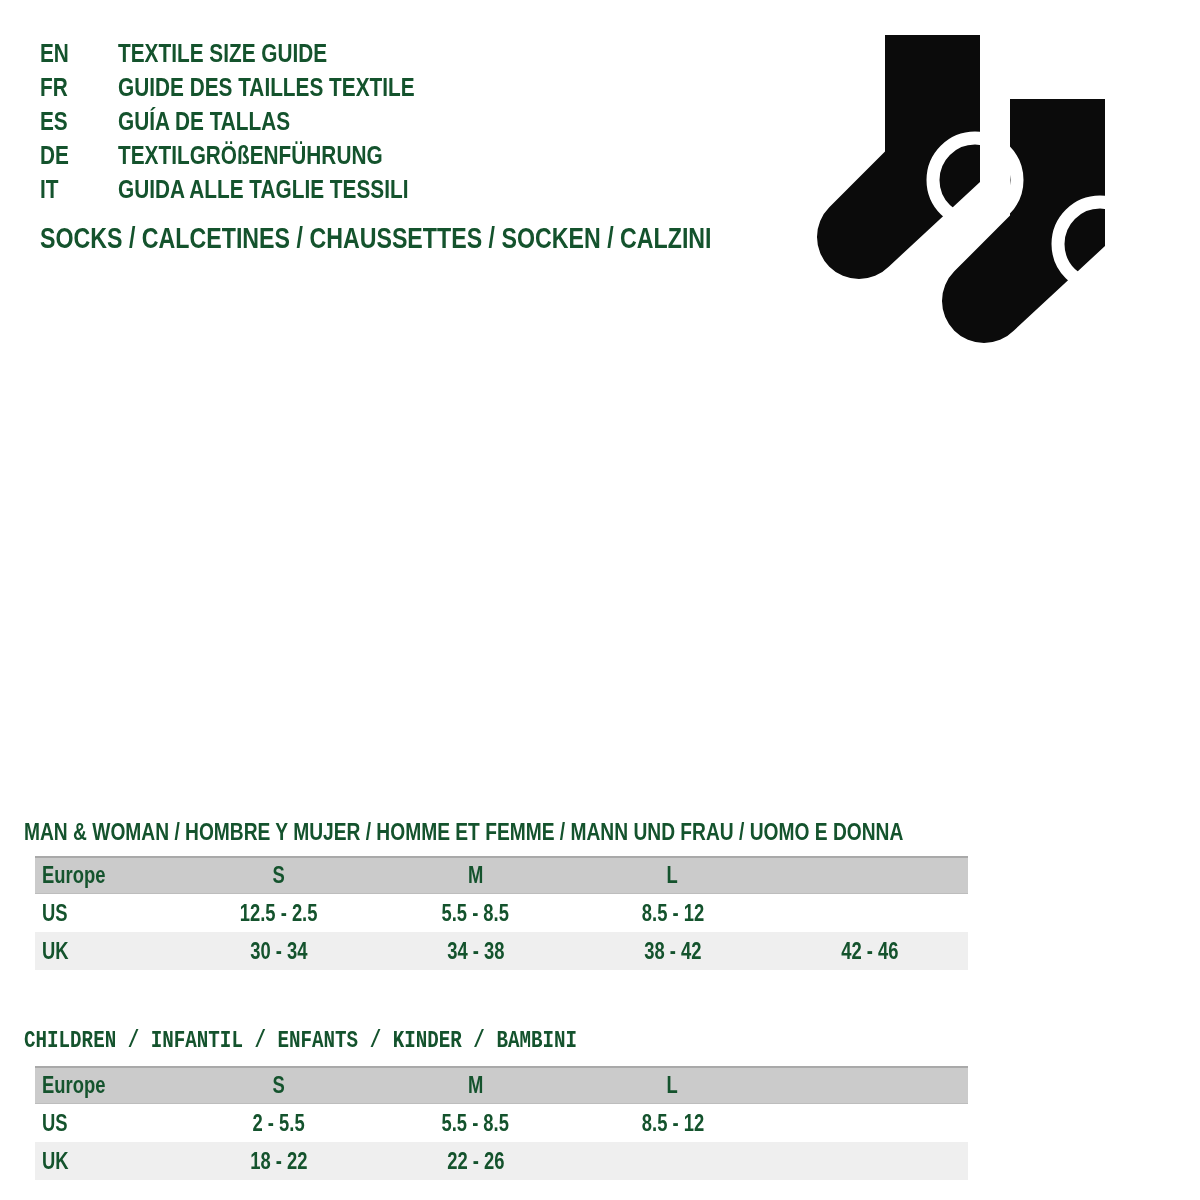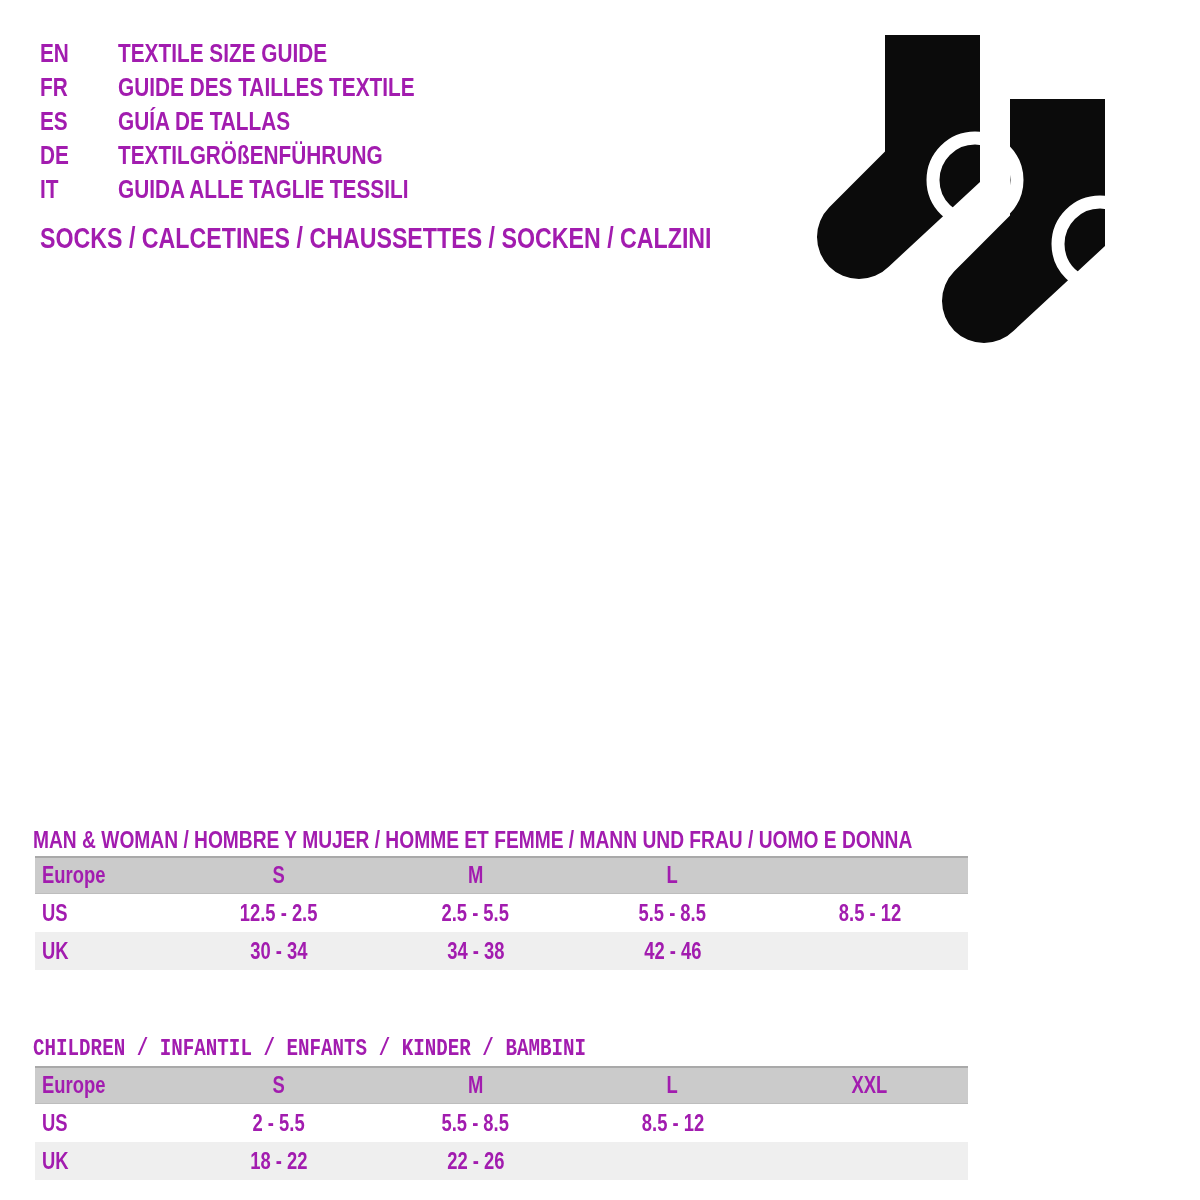--- a/index.html
+++ b/index.html
@@ -2,21 +2,21 @@
 <html><head>
 <meta charset="utf-8">
 <style>
   html, body { margin: 0; padding: 0; background: #ffffff; }
   .page {
     position: relative;
     width: 1200px;
     height: 1200px;
     background: #ffffff;
     font-family: "Liberation Sans", "DejaVu Sans", sans-serif;
-    color: #a21caf;
+    color: #14532d;
     overflow: hidden;
   }
   
   .cond {
     display: inline-block;
     transform: scaleX(0.8);
     transform-origin: 0 50%;
     white-space: nowrap;
   }
   .cond-c { transform-origin: 50% 50%; }
@@ -29,21 +29,21 @@
   
   .product-heading {
     position: absolute; left: 40px; top: 222px;
     font-size: 29px; font-weight: bold;
   }
 
   
   .socks-svg { position: absolute; left: 815px; top: 35px; }
 
   
-  .table-title { position: absolute; left: 33px; font-size: 24px; font-weight: bold; margin-top: 8px; }
+  .table-title { position: absolute; left: 24px; font-size: 24px; font-weight: bold; }
   .table-title-1 { top: 818px; }
   .table-title-2 { top: 1027px; font-family: Liberation Mono, monospace; }
 
   .size-table { position: absolute; left: 35px; width: 933px; }
   .size-table-1 { top: 856px; }
   .size-table-2 { top: 1066px; }
 
   .t-row {
     display: grid;
     grid-template-columns: 145px 1fr 1fr 1fr 1fr;
@@ -124,38 +124,38 @@
         </div>
     </div>
     <div class="t-row">
       <div class="t-cell first">
           <span class="cond">US</span>
         </div>
       <div class="t-cell">
           <span class="cond cond-c">12.5 - 2.5</span>
         </div>
       <div class="t-cell">
-          <span class="cond cond-c">2.5 - 5.5</span>
-        </div>
-      <div class="t-cell">
           <span class="cond cond-c">5.5 - 8.5</span>
         </div>
       <div class="t-cell">
           <span class="cond cond-c">8.5 - 12</span>
         </div>
     </div>
     <div class="t-row alt">
       <div class="t-cell first">
           <span class="cond">UK</span>
         </div>
       <div class="t-cell">
           <span class="cond cond-c">30 - 34</span>
         </div>
       <div class="t-cell">
           <span class="cond cond-c">34 - 38</span>
+        </div>
+      <div class="t-cell">
+          <span class="cond cond-c">38 - 42</span>
         </div>
       <div class="t-cell">
           <span class="cond cond-c">42 - 46</span>
         </div>
     </div>
   </div>
 
   <div class="table-title table-title-2">
     <span class="cond">CHILDREN / INFANTIL / ENFANTS / KINDER / BAMBINI</span>
   </div>
@@ -166,23 +166,20 @@
         </div>
       <div class="t-cell">
           <span class="cond cond-c">S</span>
         </div>
       <div class="t-cell">
           <span class="cond cond-c">M</span>
         </div>
       <div class="t-cell">
           <span class="cond cond-c">L</span>
         </div>
-      <div class="t-cell">
-          <span class="cond cond-c">XXL</span>
-        </div>
     </div>
     <div class="t-row">
       <div class="t-cell first">
           <span class="cond">US</span>
         </div>
       <div class="t-cell">
           <span class="cond cond-c">2 - 5.5</span>
         </div>
       <div class="t-cell">
           <span class="cond cond-c">5.5 - 8.5</span>

